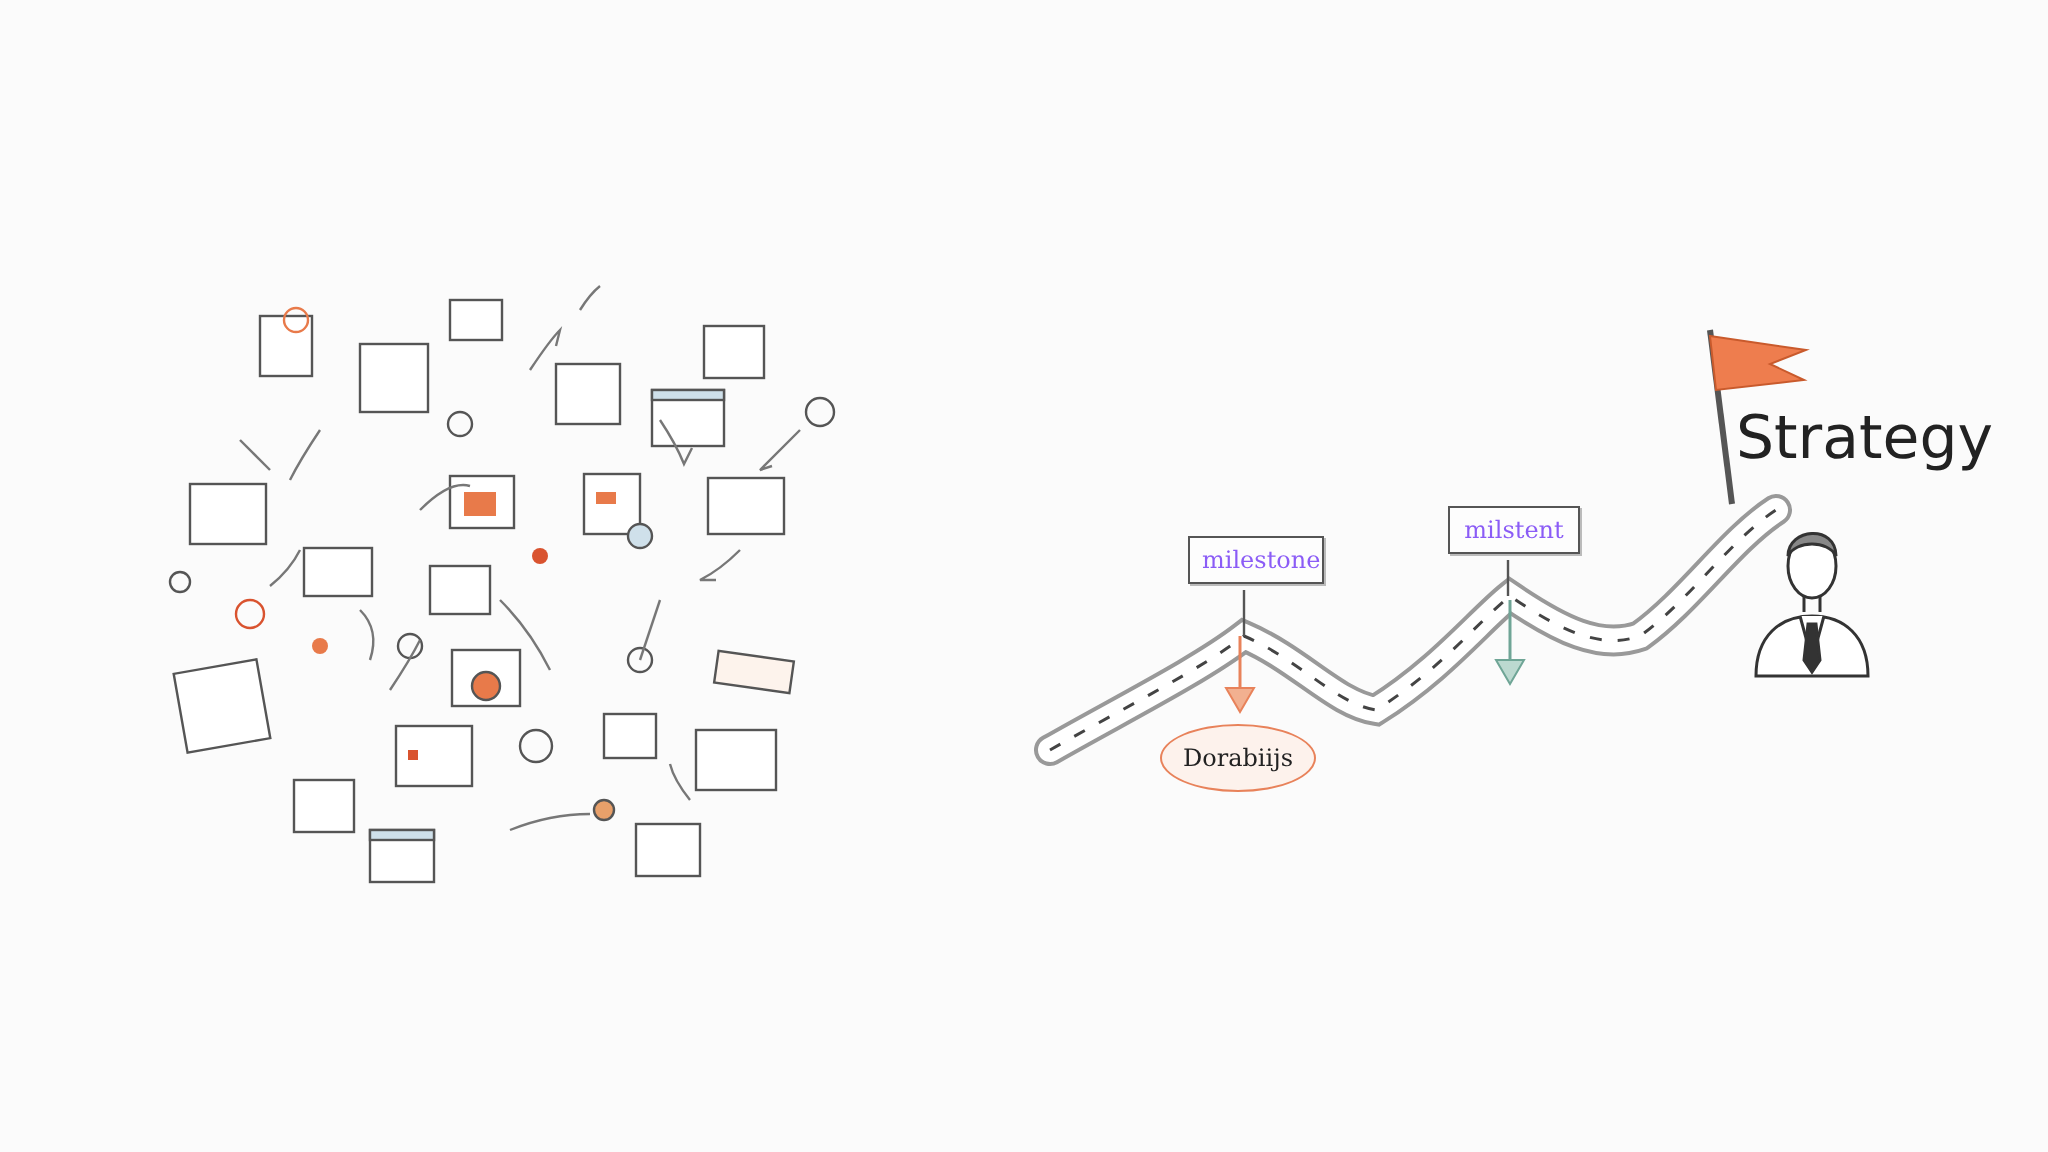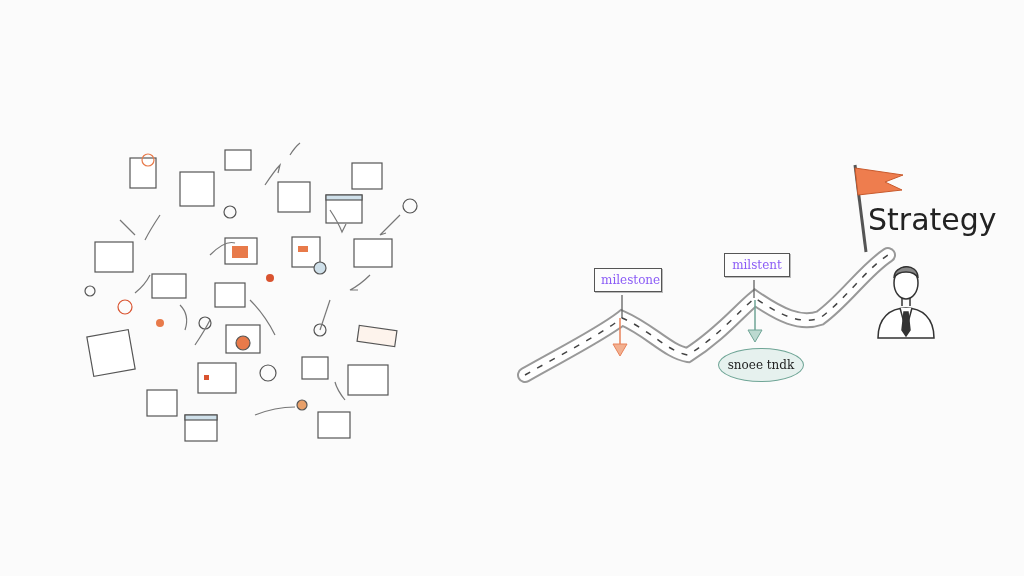--- a/index.html
+++ b/index.html
@@ -105,16 +105,16 @@
         <path d="M894 278 C894 264 918 262 918 278 C914 270 898 270 894 278 Z" fill="#888"></path>
         <line x1="902" y1="298" x2="902" y2="306"></line>
           <line x1="910" y1="298" x2="910" y2="306"></line>
       </g>
     </g>
   </svg>
 
   <div class="label-box" style="left:594px;top:268px;width:54px;">milestone</div>
   <div class="label-box" style="left:724px;top:253px;width:52px;">milstent</div>
 
-  <div class="oval" style="left:718px;top:348px;width:84px;height:32px;border:1.5px solid #6fa596;background:#e6f1ee;">snoee tndk</div>
+  <div class="oval" style="left:580px;top:362px;width:76px;height:32px;border:1.5px solid #e8825a;background:#fdf2ec;">Dorabiijs</div>
 
   <div class="strategy">Strategy</div>
 </div>
 
 </body></html>

